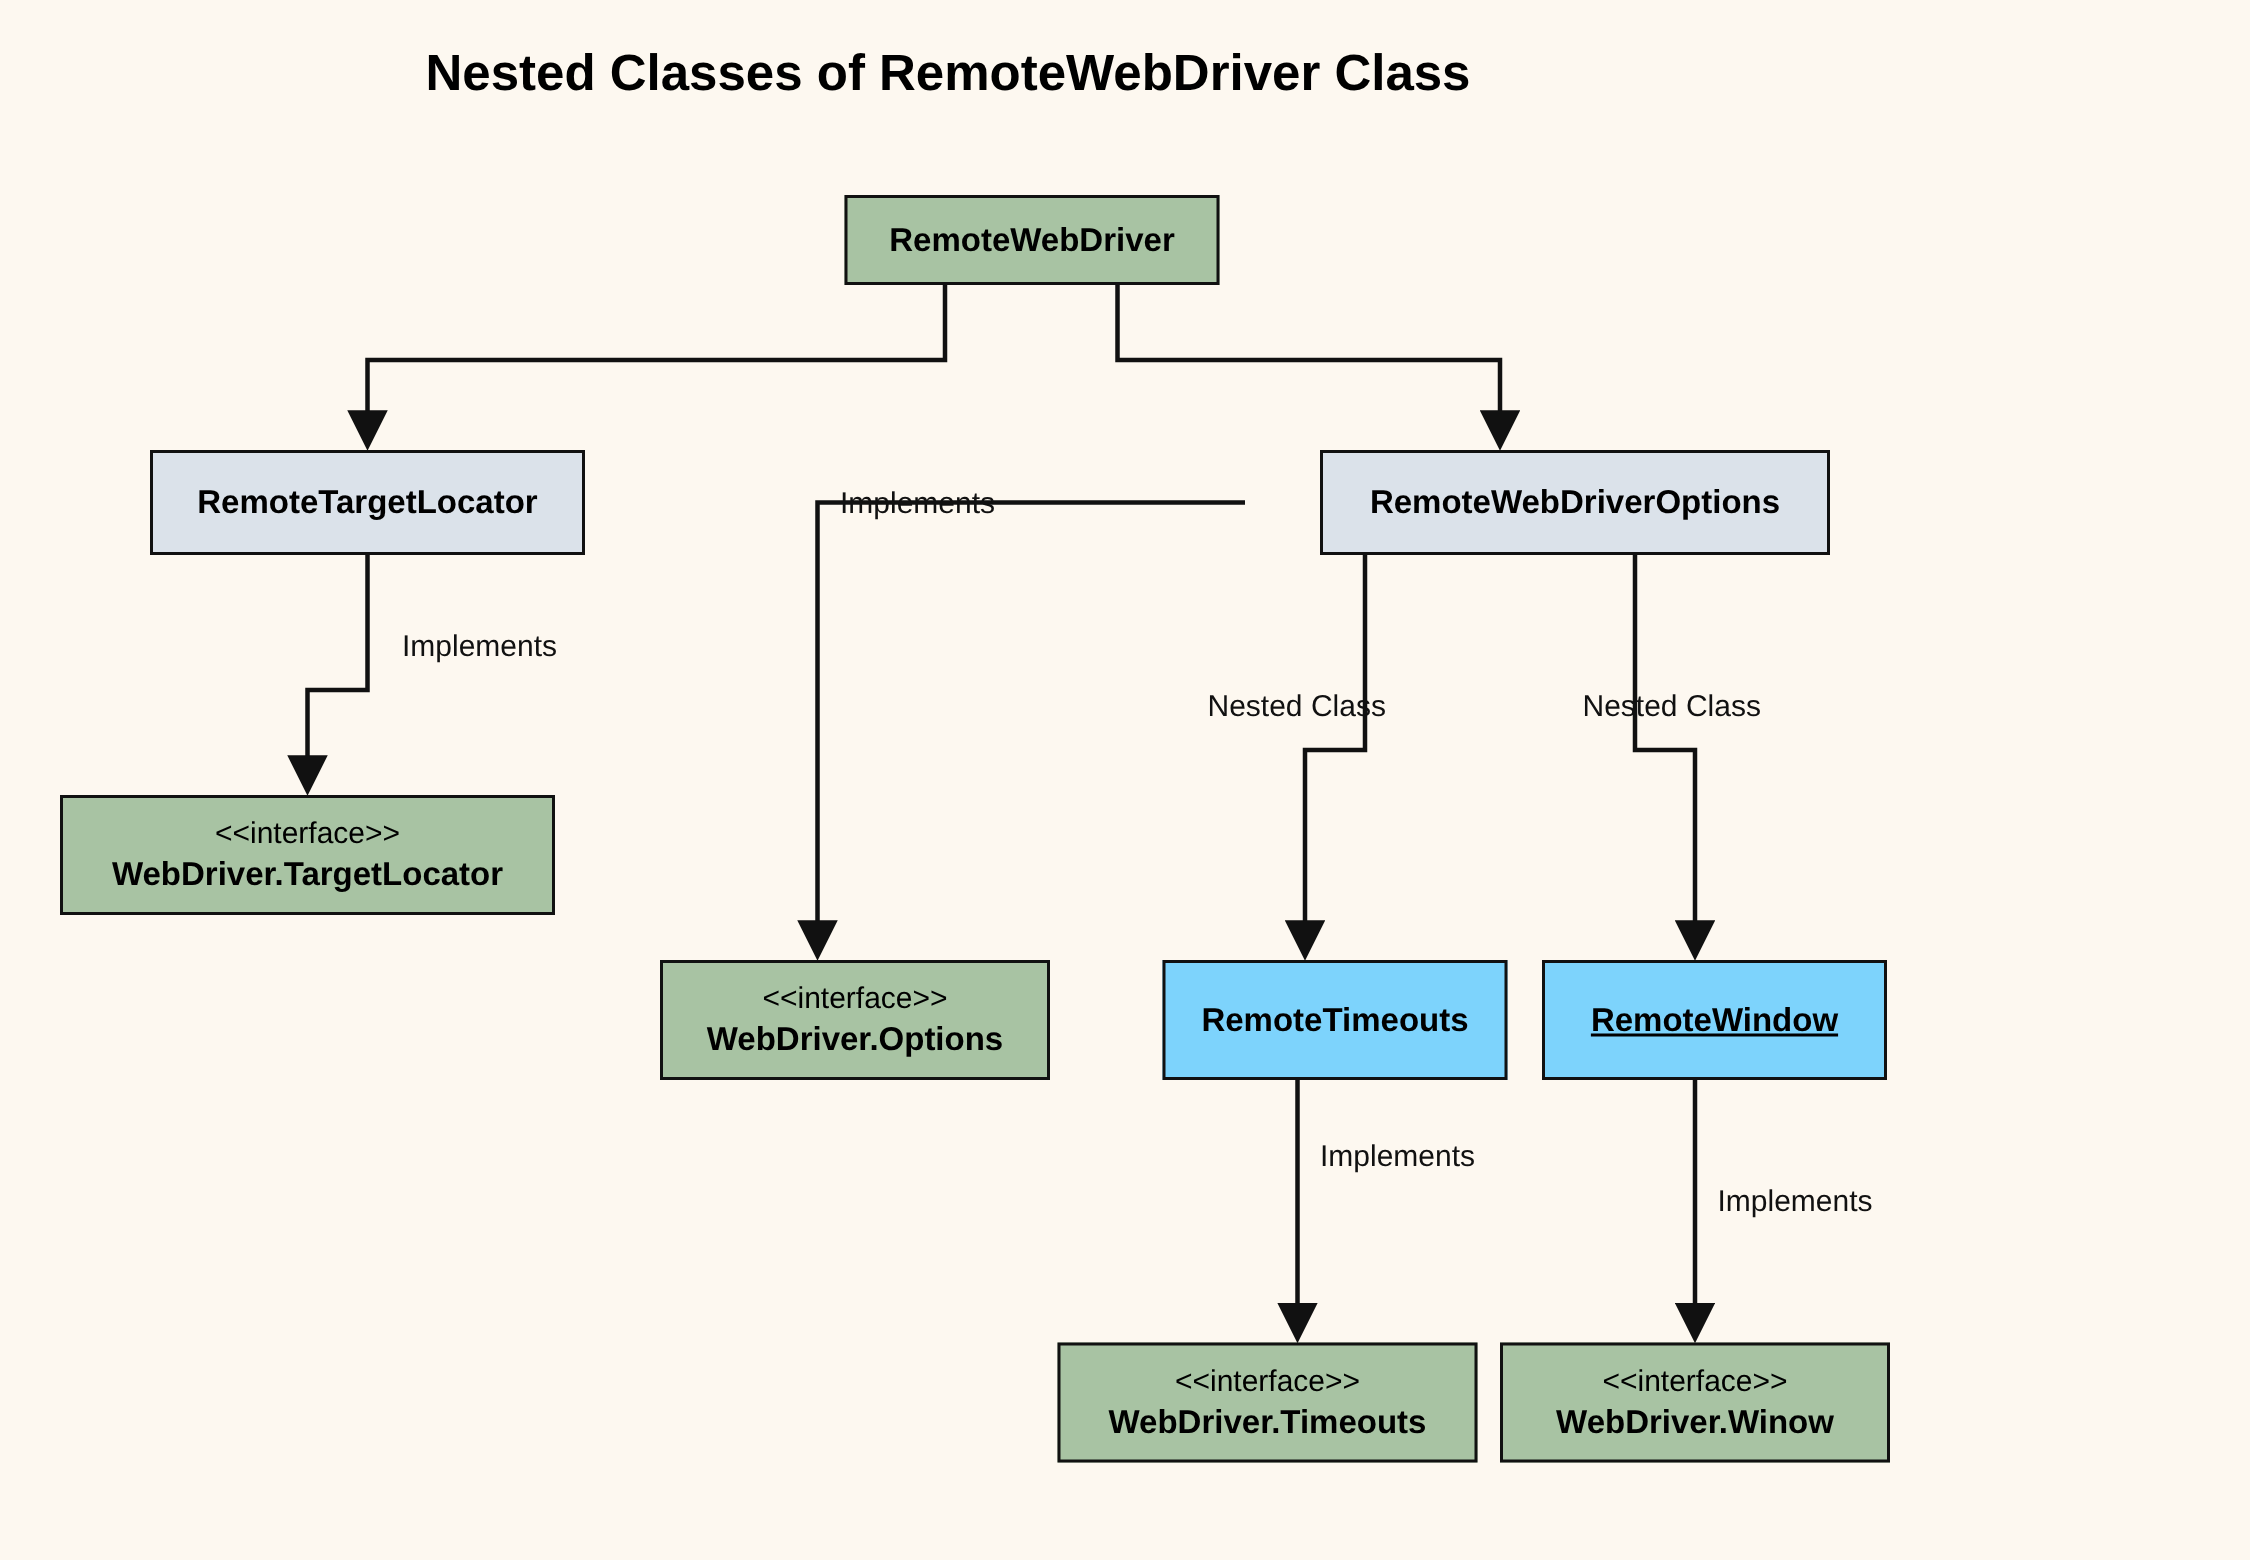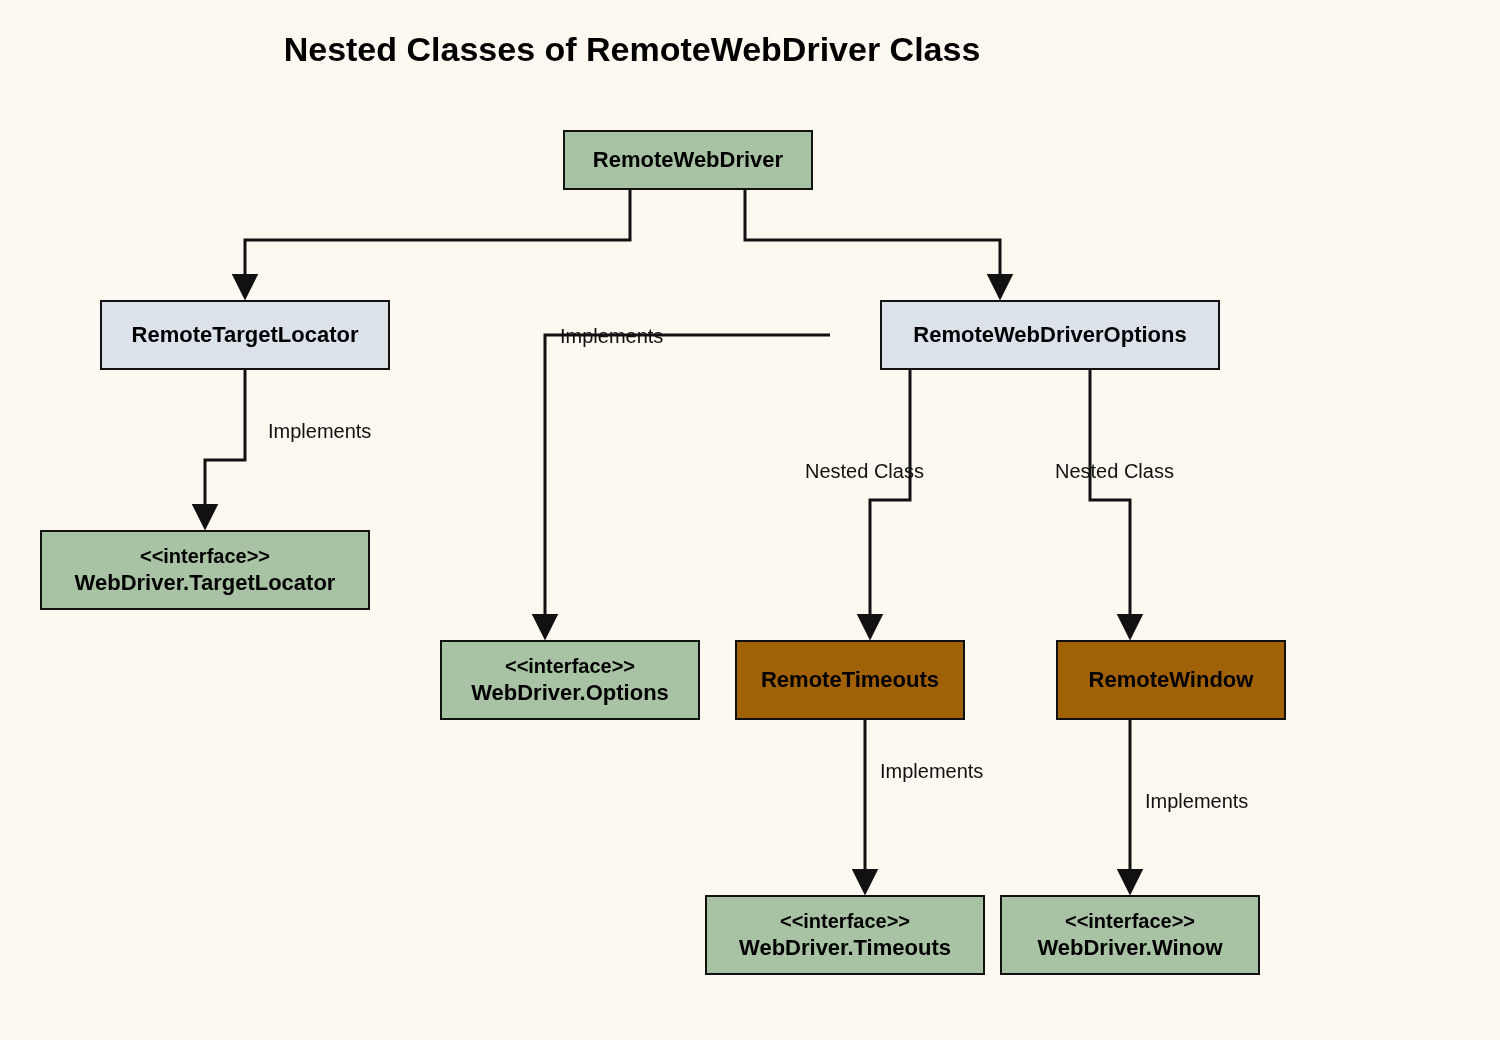--- a/index.html
+++ b/index.html
@@ -30,25 +30,25 @@
     position: absolute;
     border: 2px solid #111;
     display: flex;
     flex-direction: column;
     align-items: center;
     justify-content: center;
     text-align: right;
     padding: 6px 10px;
     line-height: 1.3;
   }
-  .box .stereo { font-size: 20px; font-weight: 700; }
+  .box .stereo { font-size: 20px; font-weight: 400; }
   .box .name  { font-size: 22px; font-weight: 700; }
   .green  { background: #a8c3a3; }
   .blue   { background: #dbe2ea; }
-  .purple { background: #a16207; }
+  .purple { background: #7dd3fc; margin-left: 40px; }
   .edge-label {
     position: absolute;
     font-size: 20px;
     font-weight: 400;
     color: #111;
     white-space: nowrap;
   }
   svg.connectors {
     position: absolute;
     top: 0; left: 0;
@@ -83,21 +83,21 @@
 
   <div class="box green" style="left:440px; top:640px; width:260px; height:80px;">
     <div class="stereo">&lt;&lt;interface&gt;&gt;</div>
     <div class="name">WebDriver.Options</div>
   </div>
 
   <div class="box purple" style="left:735px; top:640px; width:230px; height:80px;">
     <div class="name">RemoteTimeouts</div>
   </div>
 
-  <div class="box purple" style="left:1056px; top:640px; width:230px; height:80px;">
+  <div class="box purple" style="left:988px; top:640px; width:230px; height:80px;text-decoration:underline;">
     <div class="name">RemoteWindow</div>
   </div>
 
   <div class="box green" style="left:705px; top:895px; width:280px; height:80px;">
     <div class="stereo">&lt;&lt;interface&gt;&gt;</div>
     <div class="name">WebDriver.Timeouts</div>
   </div>
 
   <div class="box green" style="left:1000px; top:895px; width:260px; height:80px;">
     <div class="stereo">&lt;&lt;interface&gt;&gt;</div>

